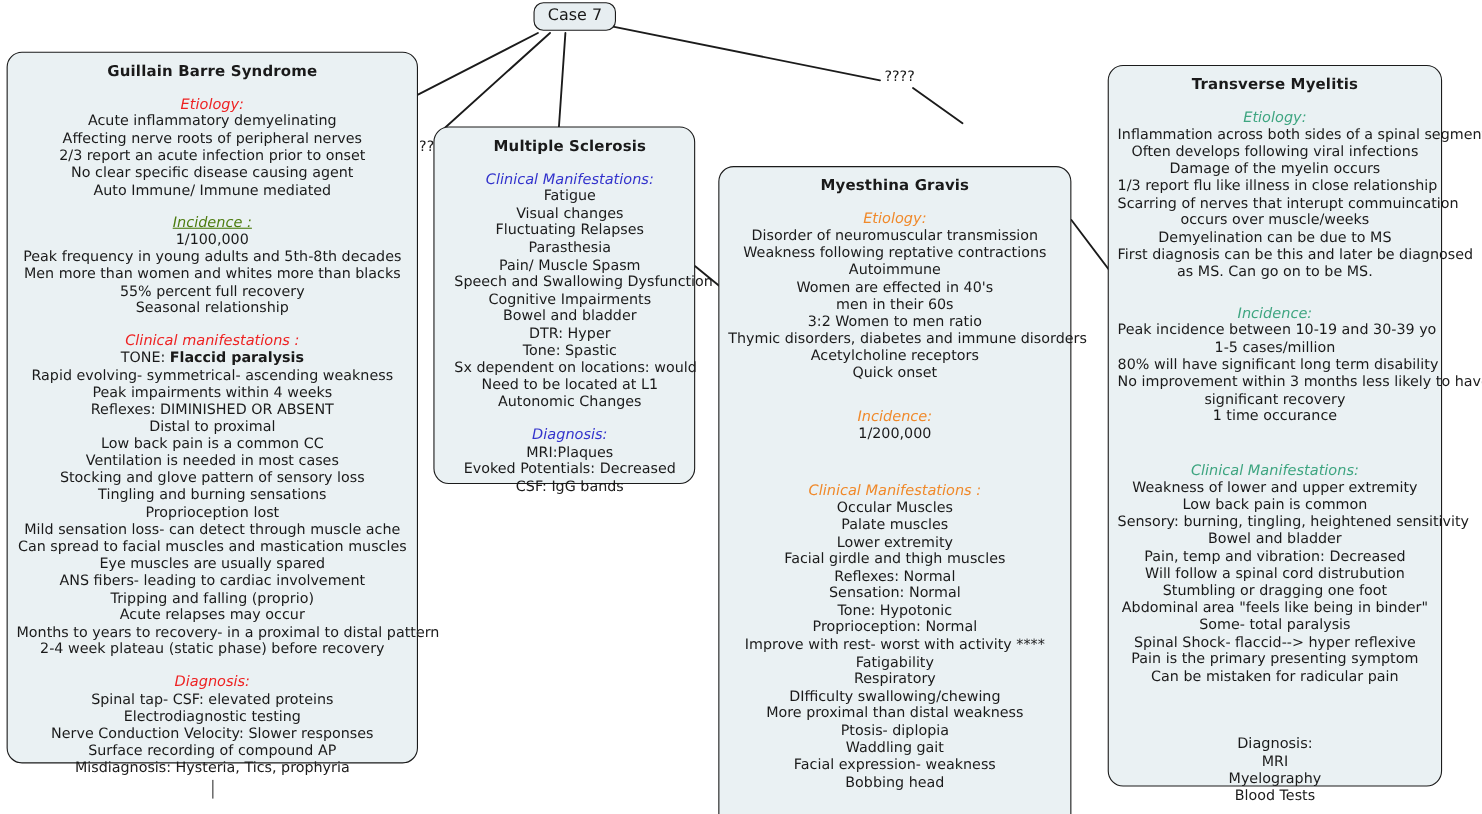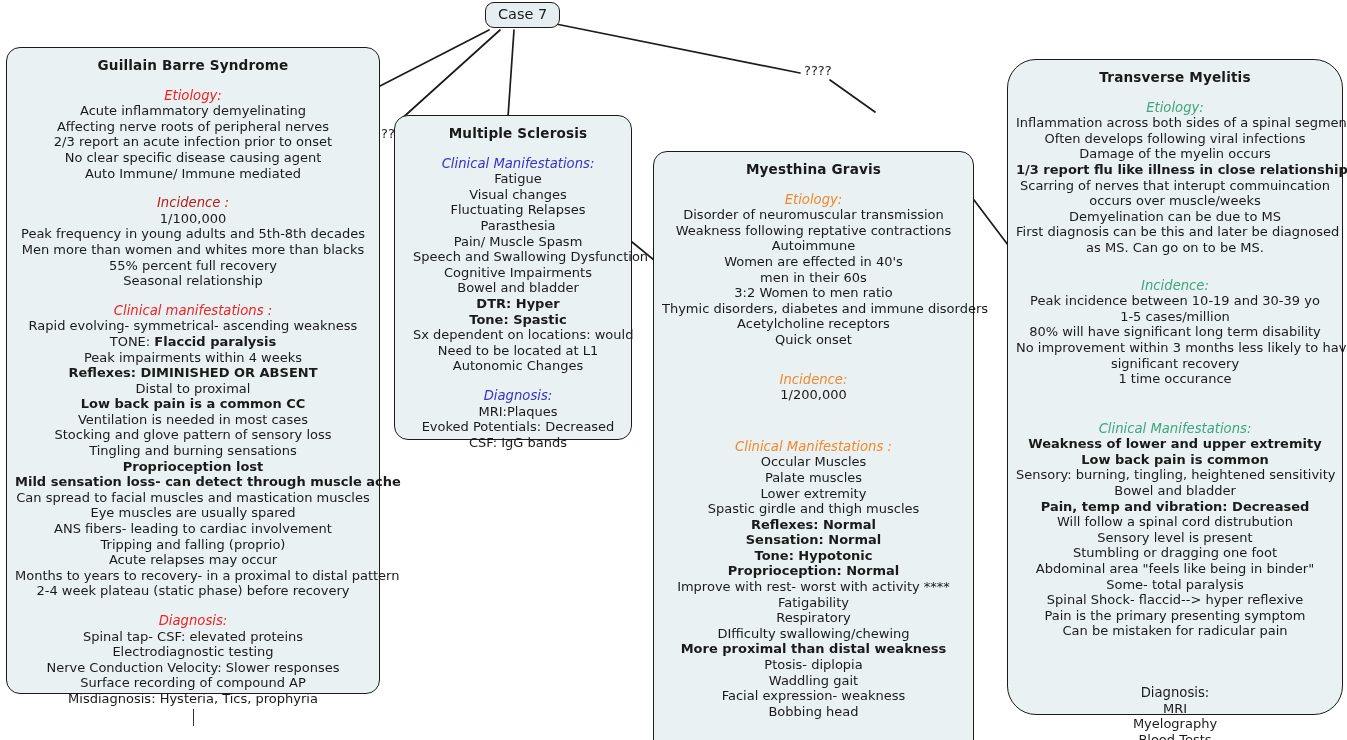--- a/index.html
+++ b/index.html
@@ -59,21 +59,21 @@
   }
 
   .sec-head {
     font-style: italic;
     font-size: 13.2px;
     margin-top: 13px;
     margin-bottom: 0px;
   }
 
   .line { white-space: nowrap; }
-  .line.b { font-weight: bold; }
+  .line.b { font-weight: normal; }
 
   .edge-label {
     position: absolute;
     z-index: 3;
     font-size: 13px;
     color: #1a1a1a;
     white-space: nowrap;
   }
 
   .caret {
@@ -82,21 +82,21 @@
     height: 17px;
     background: #333;
     margin: 2px auto 0 auto;
   }
 
   
   #node-case7   { left: 485px; top: 2px; }
   #node-gbs     { left: 6px;   top: 47px;  width: 374px; height: 647px; }
   #node-ms      { left: 394px; top: 115px; width: 238px; height: 325px; padding-left: 18px; }
   #node-mg      { left: 653px; top: 110px; width: 321px; height: 627px; margin-top: 41px; }
-  #node-tm      { left: 1007px; top: 59px; width: 336px; height: 656px; border-radius: 29px; }
+  #node-tm      { left: 1007px; top: 59px; width: 304px; height: 656px; }
 
   #label-qq     { left: 381px; top: 126px; }
   #label-qqqq   { left: 804px; top: 63px; }
 </style>
 </head>
 <body>
 
 <svg id="edges" viewBox="0 0 1347 740" width="1347" height="740">
   <g stroke="#1b1b1b" stroke-width="1.7" fill="none" stroke-linecap="round">
     <line x1="489" y1="30" x2="380" y2="86"></line>
@@ -118,29 +118,29 @@
 
 <div class="node card" id="node-gbs">
   <div class="title">Guillain Barre Syndrome</div>
   <div class="body">
       <div class="sec-head" style="color: rgb(238, 34, 34); margin-top: 14px;">Etiology:</div>
       <div class="line">Acute inflammatory demyelinating</div>
       <div class="line">Affecting nerve roots of peripheral nerves</div>
       <div class="line">2/3 report an acute infection prior to onset</div>
       <div class="line">No clear specific disease causing agent</div>
       <div class="line">Auto Immune/ Immune mediated</div>
-      <div class="sec-head" style="color: #b91c1c; margin-top: 14px;">Incidence :</div>
+      <div class="sec-head" style="color: #4d7c0f; margin-top: 14px; text-decoration: underline;">Incidence :</div>
       <div class="line">1/100,000</div>
       <div class="line">Peak frequency in young adults and 5th-8th decades</div>
       <div class="line">Men more than women and whites more than blacks</div>
       <div class="line">55% percent full recovery</div>
       <div class="line">Seasonal relationship</div>
       <div class="sec-head" style="color: rgb(238, 34, 34); margin-top: 14px;">Clinical manifestations :</div>
+      <div class="line"><span>TONE: </span><span style="font-weight: bold;">Flaccid paralysis</span></div>
       <div class="line">Rapid evolving- symmetrical- ascending weakness</div>
-      <div class="line"><span>TONE: </span><span style="font-weight: bold;">Flaccid paralysis</span></div>
       <div class="line">Peak impairments within 4 weeks</div>
       <div class="line b">Reflexes: DIMINISHED OR ABSENT</div>
       <div class="line">Distal to proximal</div>
       <div class="line b">Low back pain is a common CC</div>
       <div class="line">Ventilation is needed in most cases</div>
       <div class="line">Stocking and glove pattern of sensory loss</div>
       <div class="line">Tingling and burning sensations</div>
       <div class="line b">Proprioception lost</div>
       <div class="line b">Mild sensation loss- can detect through muscle ache</div>
       <div class="line">Can spread to facial muscles and  mastication muscles</div>
@@ -196,21 +196,21 @@
       <div class="line">3:2 Women to men ratio</div>
       <div class="line">Thymic disorders, diabetes and immune disorders</div>
       <div class="line">Acetylcholine receptors</div>
       <div class="line">Quick onset</div>
       <div class="sec-head" style="color: rgb(240, 137, 42); margin-top: 24px;">Incidence:</div>
       <div class="line">1/200,000</div>
       <div class="sec-head" style="color: rgb(240, 137, 42); margin-top: 36px;">Clinical Manifestations :</div>
       <div class="line">Occular Muscles</div>
       <div class="line">Palate muscles</div>
       <div class="line">Lower extremity</div>
-      <div class="line">Spastic girdle and thigh muscles</div>
+      <div class="line">Facial girdle and thigh muscles</div>
       <div class="line b">Reflexes: Normal</div>
       <div class="line b">Sensation: Normal</div>
       <div class="line b">Tone: Hypotonic</div>
       <div class="line b">Proprioception: Normal</div>
       <div class="line">Improve with rest- worst with activity ****</div>
       <div class="line">Fatigability</div>
       <div class="line">Respiratory</div>
       <div class="line">DIfficulty swallowing/chewing</div>
       <div class="line b">More proximal than distal weakness</div>
       <div class="line">Ptosis- diplopia</div>
@@ -242,21 +242,20 @@
       <div class="line">No improvement within 3 months less likely to have</div>
       <div class="line">significant recovery</div>
       <div class="line">1 time occurance</div>
       <div class="sec-head" style="color: rgb(62, 165, 128); margin-top: 34px;">Clinical Manifestations:</div>
       <div class="line b">Weakness of lower and upper extremity</div>
       <div class="line b">Low back pain is common</div>
       <div class="line">Sensory: burning, tingling, heightened sensitivity</div>
       <div class="line">Bowel and bladder</div>
       <div class="line b">Pain, temp and vibration: Decreased</div>
       <div class="line">Will follow a spinal cord distrubution</div>
-      <div class="line">Sensory level is present</div>
       <div class="line">Stumbling or dragging one foot</div>
       <div class="line">Abdominal area "feels like being in binder"</div>
       <div class="line">Some- total paralysis</div>
       <div class="line">Spinal Shock- flaccid--&gt; hyper reflexive</div>
       <div class="line">Pain is the primary presenting symptom</div>
       <div class="line">Can be mistaken for radicular pain</div>
       <div class="sec-head" style="font-style: normal; color: rgb(26, 26, 26); margin-top: 46px;">Diagnosis:</div>
       <div class="line">MRI</div>
       <div class="line">Myelography</div>
       <div class="line">Blood Tests</div>

